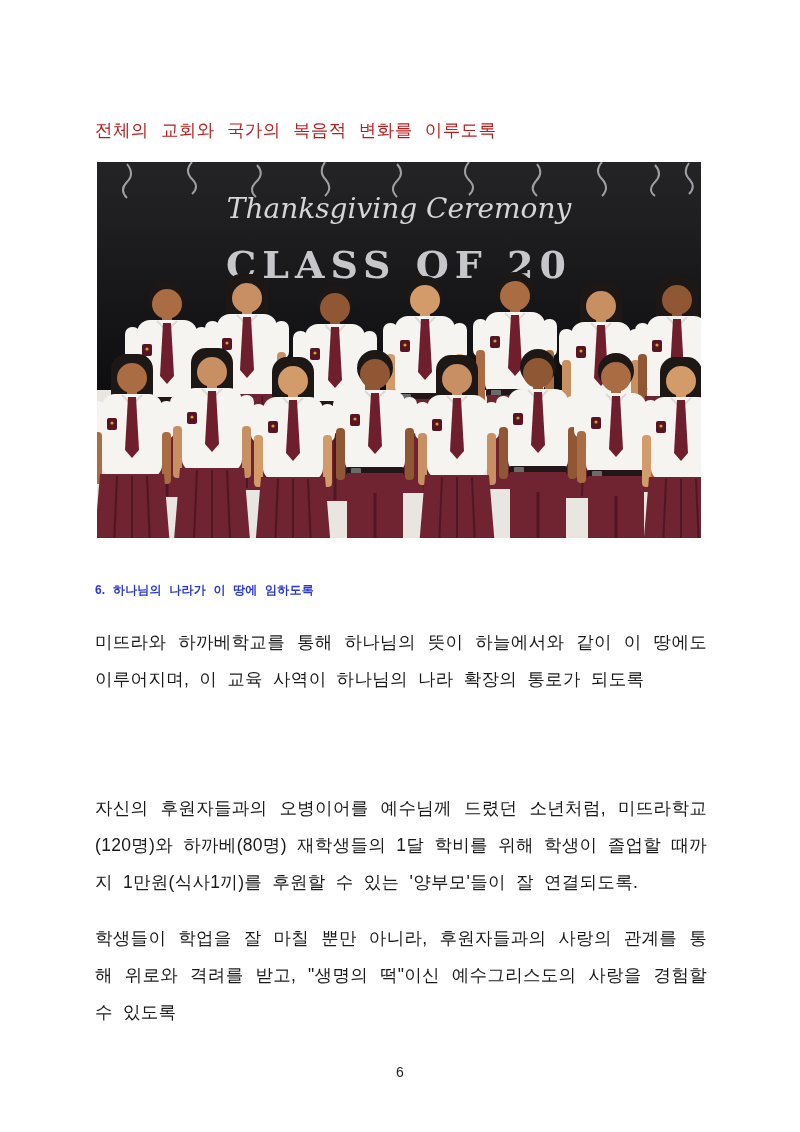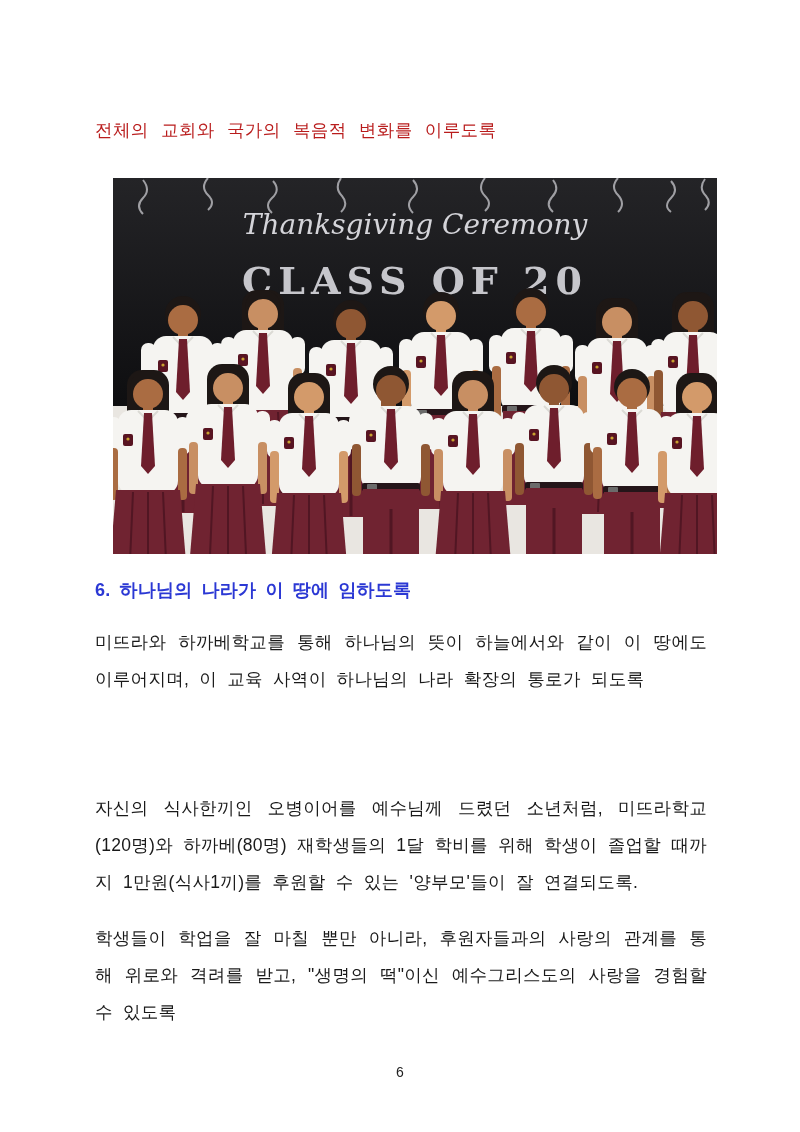--- a/index.html
+++ b/index.html
@@ -10,28 +10,28 @@
   }
   .page{position:absolute;left:0;top:0;width:800px;height:1132px;background:#ffffff;}
 
   .intro{
     position:absolute;left:95px;top:98px;width:612px;
     font-size:17.5px;line-height:28px;letter-spacing:.4px;word-spacing:7px;
     color:#b91c1c;font-weight:500;
   }
 
   .photo{
-    position:absolute;left:97px;top:162px;width:604px;height:376px;margin:16px;
+    position:absolute;left:97px;top:162px;width:604px;height:376px;margin:0;
     overflow:hidden;background:#f9a8d4;
   }
   .photo svg{display:block;}
 
   .s-heading{
     position:absolute;left:95px;width:612px;
-    font-size:18px;font-weight:700;letter-spacing:.2px;word-spacing:4px;
+    font-size:12px;font-weight:700;letter-spacing:.2px;word-spacing:4px;
     color:var(--heading-blue,#2b38d4);line-height:28px;
   }
   .s-heading .hline{display:block;}
   .s-heading .hline.fill{text-align:justify;text-align-last:justify;}
   .s-heading.two-line{line-height:36px;}
 
   .body-par{
     position:absolute;left:95px;width:612px;
     font-size:17.5px;line-height:37px;letter-spacing:.3px;word-spacing:5px;
     color:#191919;text-align:justify;font-weight:500;
@@ -355,19 +355,19 @@
           </g>
         </g>
     </svg>
   </figure>
 
   <div class="s-heading" style="top:576px;">6. 하나님의 나라가 이 땅에 임하도록</div>
 
   <p class="body-par" style="top:606px;">미뜨라와 하까베학교를 통해 하나님의 뜻이 하늘에서와 같이 이 땅에도 이루어지며, 이 교육 사역이 하나님의 나라 확장의 통로가 되도록</p>
 
 
-  <p class="body-par" style="top:772px;">자신의 식사한끼인 오병이어를 예수님께 드렸던 소년처럼, 미뜨라학교(120명)와 하까베(80명) 재학생들의 1달 학비를 위해 학생이 졸업할 때까지 1만원(식사1끼)를 후원할 수 있는 '양부모'들이 잘 연결되도록.</p>
+  <p class="body-par" style="top:772px;">자신의 후원자들과의 오병이어를 예수님께 드렸던 소년처럼, 미뜨라학교(120명)와 하까베(80명) 재학생들의 1달 학비를 위해 학생이 졸업할 때까지 1만원(식사1끼)를 후원할 수 있는 '양부모'들이 잘 연결되도록.</p>
 
   <p class="body-par" style="top:902px;">학생들이 학업을 잘 마칠 뿐만 아니라, 후원자들과의 사랑의 관계를 통해 위로와 격려를 받고, "생명의 떡"이신 예수그리스도의 사랑을 경험할 수 있도록</p>
 
   <div class="page-number">6</div>
 
 </div>
 
 </body></html>

